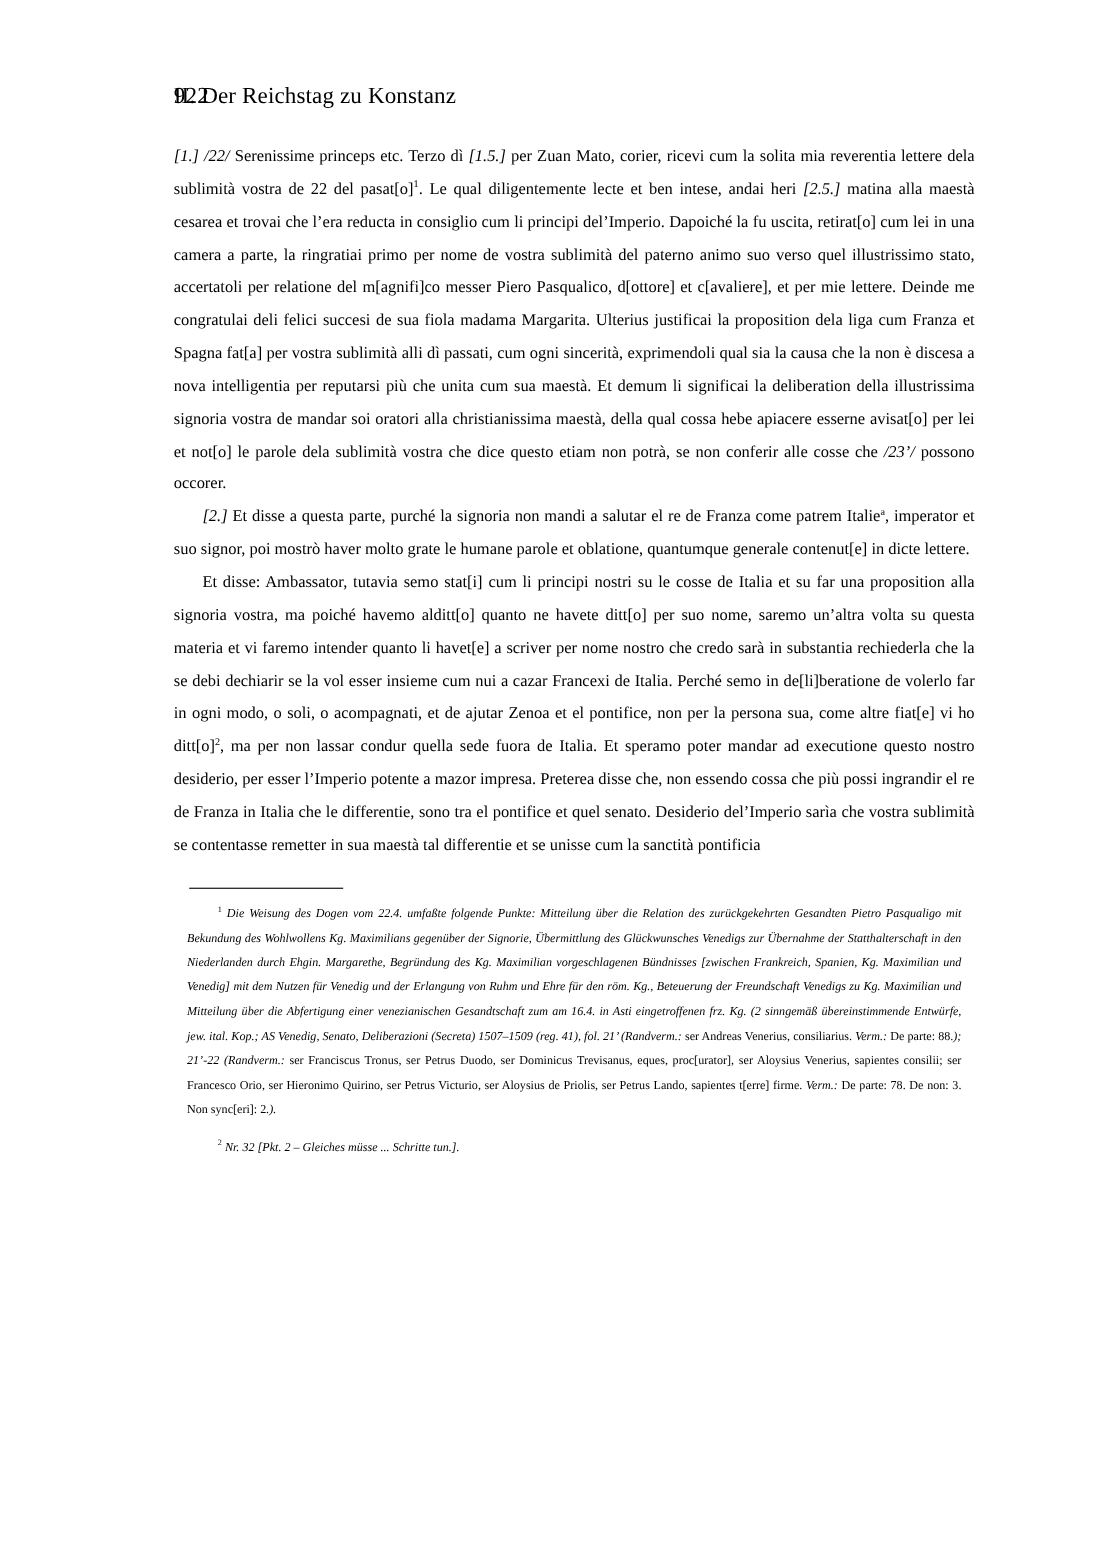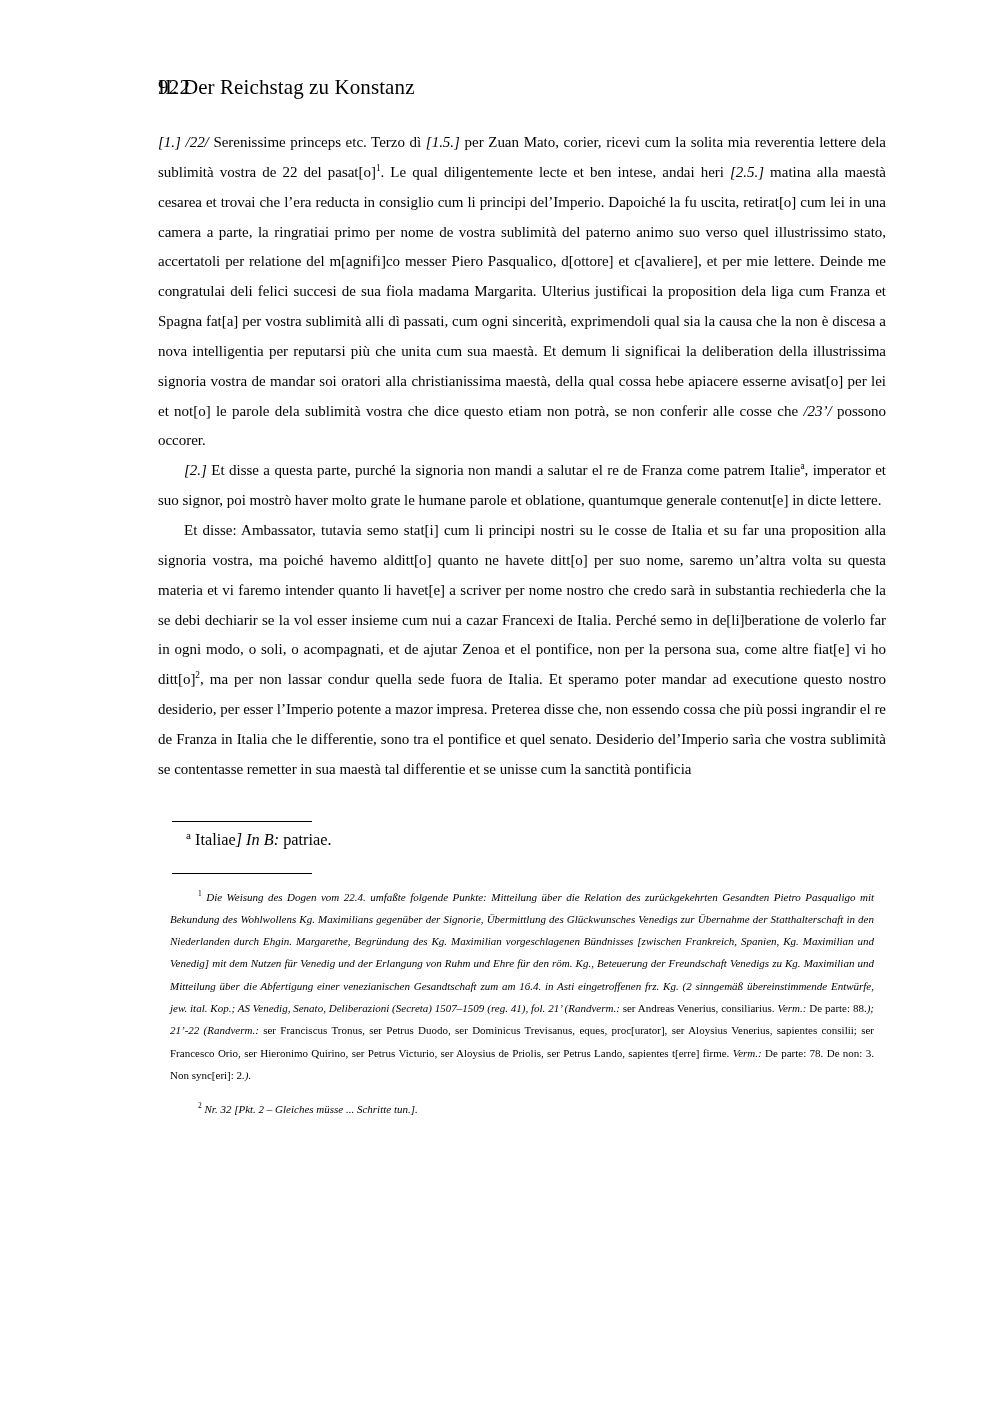--- a/index.html
+++ b/index.html
@@ -125,24 +125,20 @@
     <div class="body-block">
 
       <p class="para"><i>[1.]</i> <i>/22/</i> Serenissime princeps etc. Terzo dì <i>[1.5.]</i> per Zuan Mato, corier, ricevi cum la solita mia reverentia lettere dela sublimità vostra de 22 del pasat[o]<sup>1</sup>. Le qual diligentemente lecte et ben intese, andai heri <i>[2.5.]</i> matina alla maestà cesarea et trovai che l’era reducta in consiglio cum li principi del’Imperio. Dapoiché la fu uscita, retirat[o] cum lei in una camera a parte, la ringratiai primo per nome de vostra sublimità del paterno animo suo verso quel illustrissimo stato, accertatoli per relatione del m[agnifi]co messer Piero Pasqualico, d[ottore] et c[avaliere], et per mie lettere. Deinde me congratulai deli felici succesi de sua fiola madama Margarita. Ulterius justificai la proposition dela liga cum Franza et Spagna fat[a] per vostra sublimità alli dì passati, cum ogni sincerità, exprimendoli qual sia la causa che la non è discesa a nova intelligentia per reputarsi più che unita cum sua maestà. Et demum li significai la deliberation della illustrissima signoria vostra de mandar soi oratori alla christianissima maestà, della qual cossa hebe apiacere esserne avisat[o] per lei et not[o] le parole dela sublimità vostra che dice questo etiam non potrà, se non conferir alle cosse che <i>/23’/</i> possono occorer.</p>
 
       <p class="para indent"><i>[2.]</i> Et disse a questa parte, purché la signoria non mandi a salutar el re de Franza come patrem Italie<sup>a</sup>, imperator et suo signor, poi mostrò haver molto grate le humane parole et oblatione, quantumque generale contenut[e] in dicte lettere.</p>
 
       <p class="para indent">Et disse: Ambassator, tutavia semo stat[i] cum li principi nostri su le cosse de Italia et su far una proposition alla signoria vostra, ma poiché havemo alditt[o] quanto ne havete ditt[o] per suo nome, saremo un’altra volta su questa materia et vi faremo intender quanto li havet[e] a scriver per nome nostro che credo sarà in substantia rechiederla che la se debi dechiarir se la vol esser insieme cum nui a cazar Francexi de Italia. Perché semo in de[li]beratione de volerlo far in ogni modo, o soli, o acompagnati, et de ajutar Zenoa et el pontifice, non per la persona sua, come altre fiat[e] vi ho ditt[o]<sup>2</sup>, ma per non lassar condur quella sede fuora de Italia. Et speramo poter mandar ad executione questo nostro desiderio, per esser l’Imperio potente a mazor impresa. Preterea disse che, non essendo cossa che più possi ingrandir el re de Franza in Italia che le differentie, sono tra el pontifice et quel senato. Desiderio del’Imperio sarìa che vostra sublimità se contentasse remetter in sua maestà tal differentie et se unisse cum la sanctità pontificia</p>
 
     </div>
 
-    <div class="apparatus">
-      <hr class="rule">
-      <p class="app-line"><sup>a</sup> <span>Italiae</span><i>]</i> <i>In B:</i> <span>patriae.</span></p>
-    </div>
 
     <div class="footnotes">
       <hr class="rule">
 
       <p class="fn first"><sup>1</sup> <i>Die Weisung des Dogen vom 22.4. umfaßte folgende Punkte: Mitteilung über die Relation des zurückgekehrten Gesandten Pietro Pasqualigo mit Bekundung des Wohlwollens Kg. Maximilians gegenüber der Signorie, Übermittlung des Glückwunsches Venedigs zur Übernahme der Statthalterschaft in den Niederlanden durch Ehgin. Margarethe, Begründung des Kg. Maximilian vorgeschlagenen Bündnisses [zwischen Frankreich, Spanien, Kg. Maximilian und Venedig] mit dem Nutzen für Venedig und der Erlangung von Ruhm und Ehre für den röm. Kg., Beteuerung der Freundschaft Venedigs zu Kg. Maximilian und Mitteilung über die Abfertigung einer venezianischen Gesandtschaft zum am 16.4. in Asti eingetroffenen frz. Kg. (2 sinngemäß übereinstimmende Entwürfe, jew. ital. Kop.; AS Venedig, Senato, Deliberazioni (Secreta) 1507–1509 (reg. 41), fol. 21’ (Randverm.:</i> ser Andreas Venerius, consiliarius. <i>Verm.:</i> De parte: 88.<i>); 21’-22 (Randverm.:</i> ser Franciscus Tronus, ser Petrus Duodo, ser Dominicus Trevisanus, eques, proc[urator], ser Aloysius Venerius, sapientes consilii; ser Francesco Orio, ser Hieronimo Quirino, ser Petrus Victurio, ser Aloysius de Priolis, ser Petrus Lando, sapientes t[erre] firme. <i>Verm.:</i> De parte: 78. De non: 3. Non sync[eri]: 2<i>.).</i></p>
 
       <p class="fn second"><sup>2</sup> <i>Nr. 32 [Pkt. 2 – Gleiches müsse ... Schritte tun.].</i></p>
 
     </div>
 

